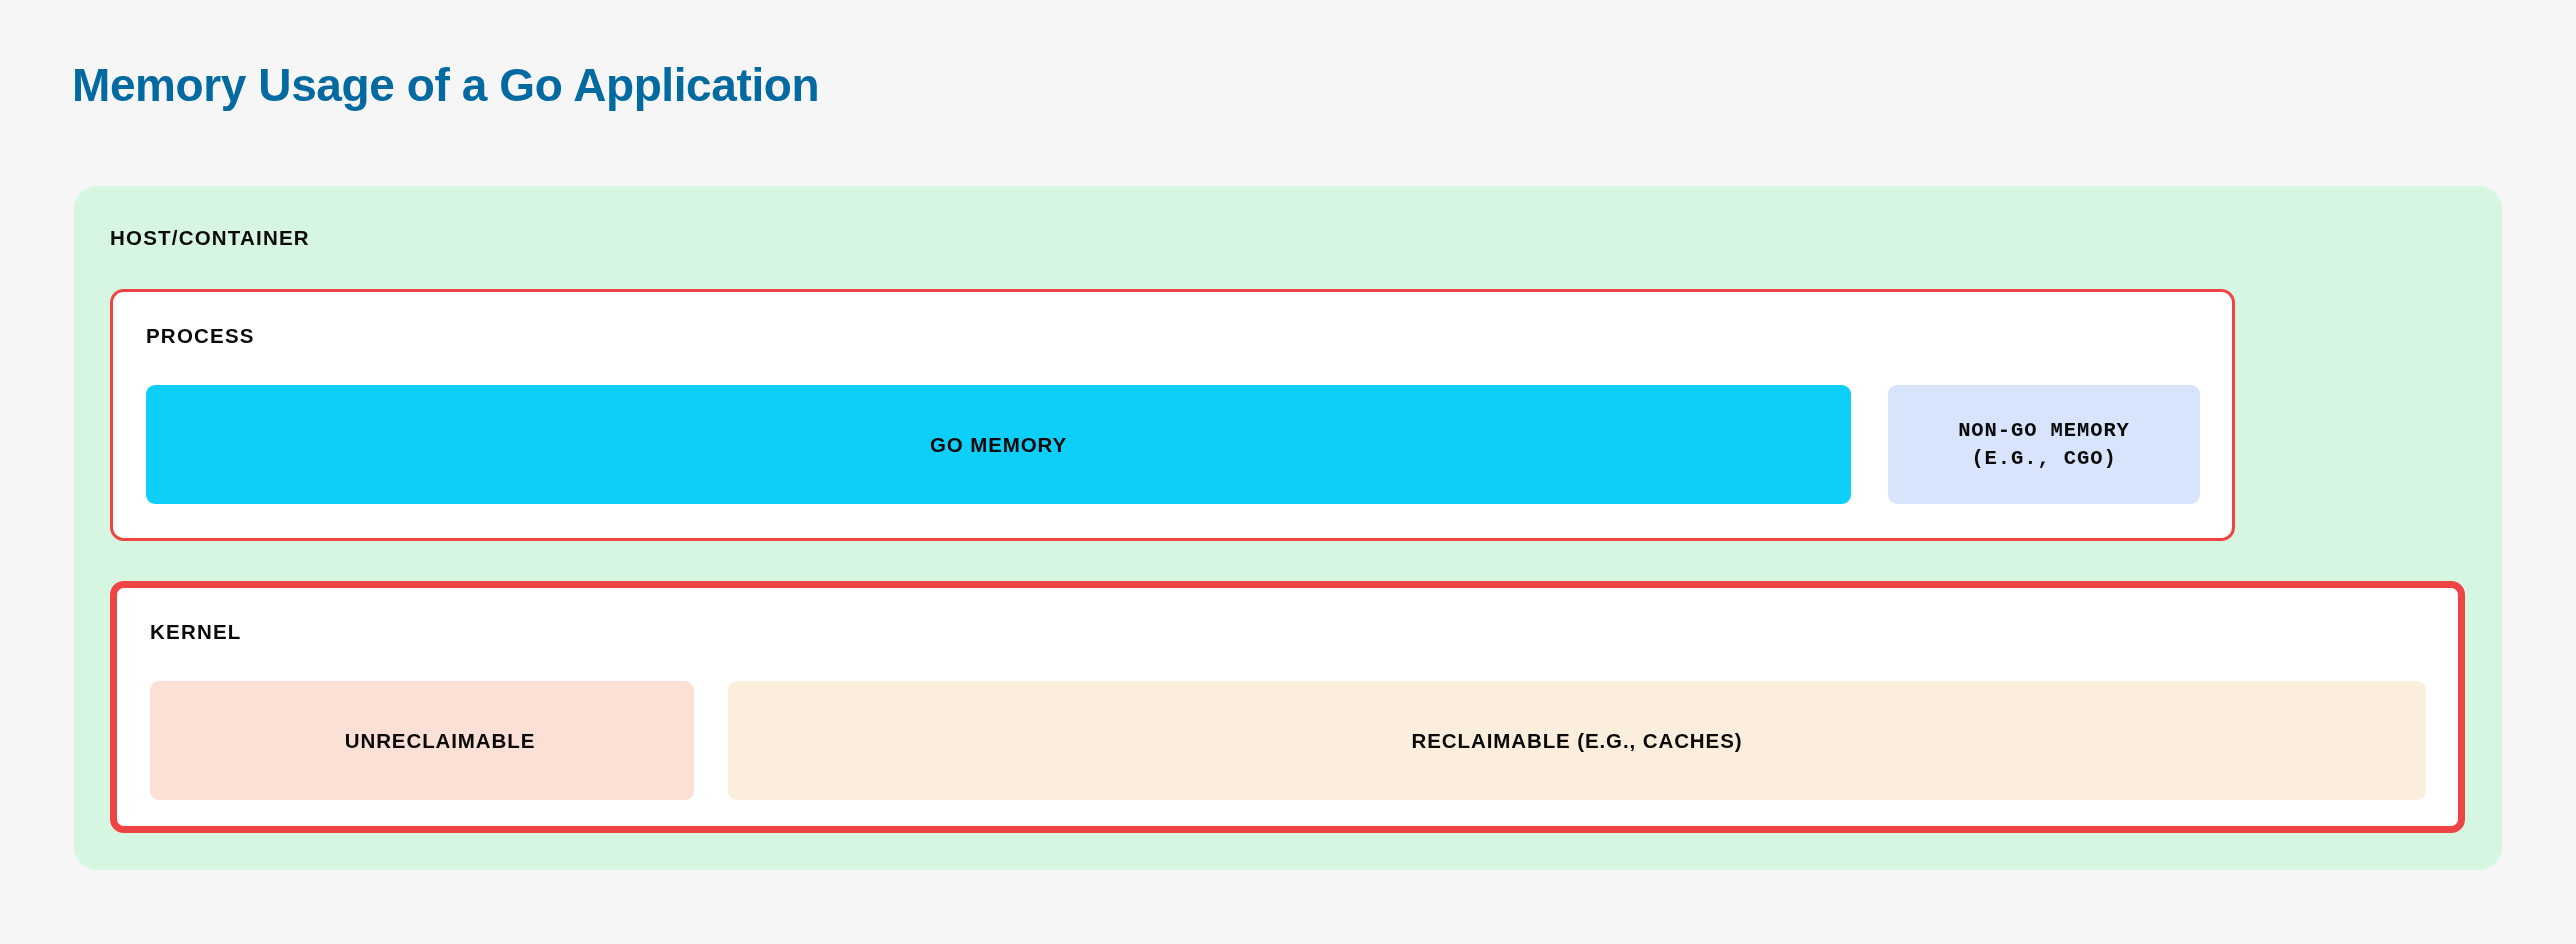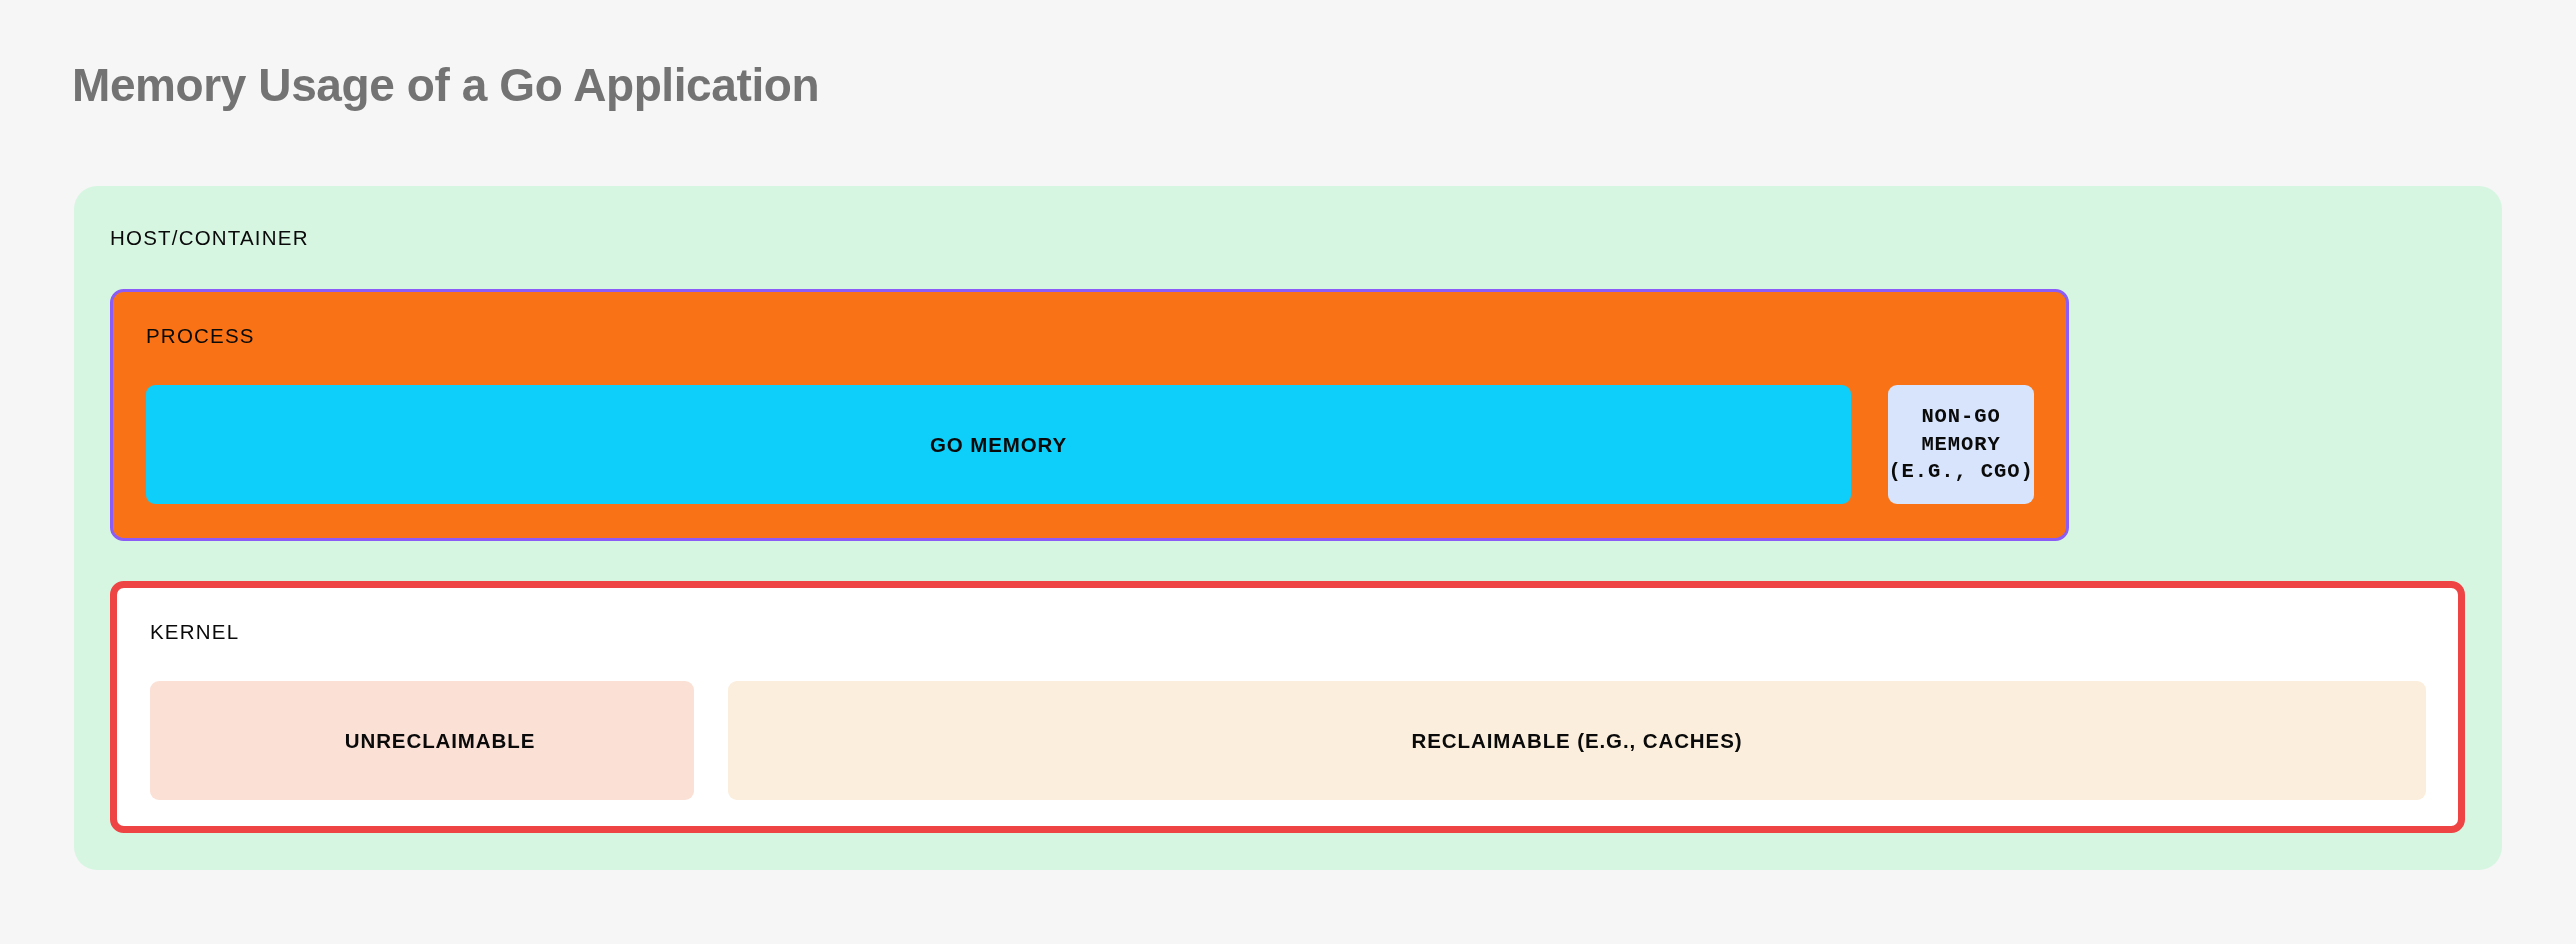--- a/index.html
+++ b/index.html
@@ -22,60 +22,60 @@
   }
 
   
   .page-title {
     position: absolute;
     left: 72px;
     top: 62px;
     font-size: 46px;
     font-weight: 700;
     letter-spacing: -0.4px;
-    color: #737373;
+    color: #0369a1;
     line-height: 1.0;
     white-space: nowrap;
   }
 
   
   .host-container {
     position: absolute;
     left: 74px;
     top: 186px;
     width: 2428px;
     height: 684px;
     background: #d7f6e2;
     border-radius: 23px;
     box-sizing: border-box;
   }
 
   .zone-label {
     position: absolute;
-    font-weight: 400;
+    font-weight: 700;
     color: #0a0a0a;
     letter-spacing: 1.2px;
     white-space: nowrap;
   }
 
   .host-label {
     left: 36px;
     top: 40px;
     font-size: 20.5px;
   }
 
   
   .process-box {
     position: absolute;
     left: 36px;
     top: 103px;
-    width: 1959px;
+    width: 2125px;
     height: 252px;
-    background: #f97316;
-    border: 3px solid #8b5cf6;
+    background: #ffffff;
+    border: 3px solid #ef4444;
     border-radius: 13.7px;
     box-sizing: border-box;
   }
 
   .process-label {
     left: 33px;
     top: 32px;
     font-size: 20.5px;
   }
 

